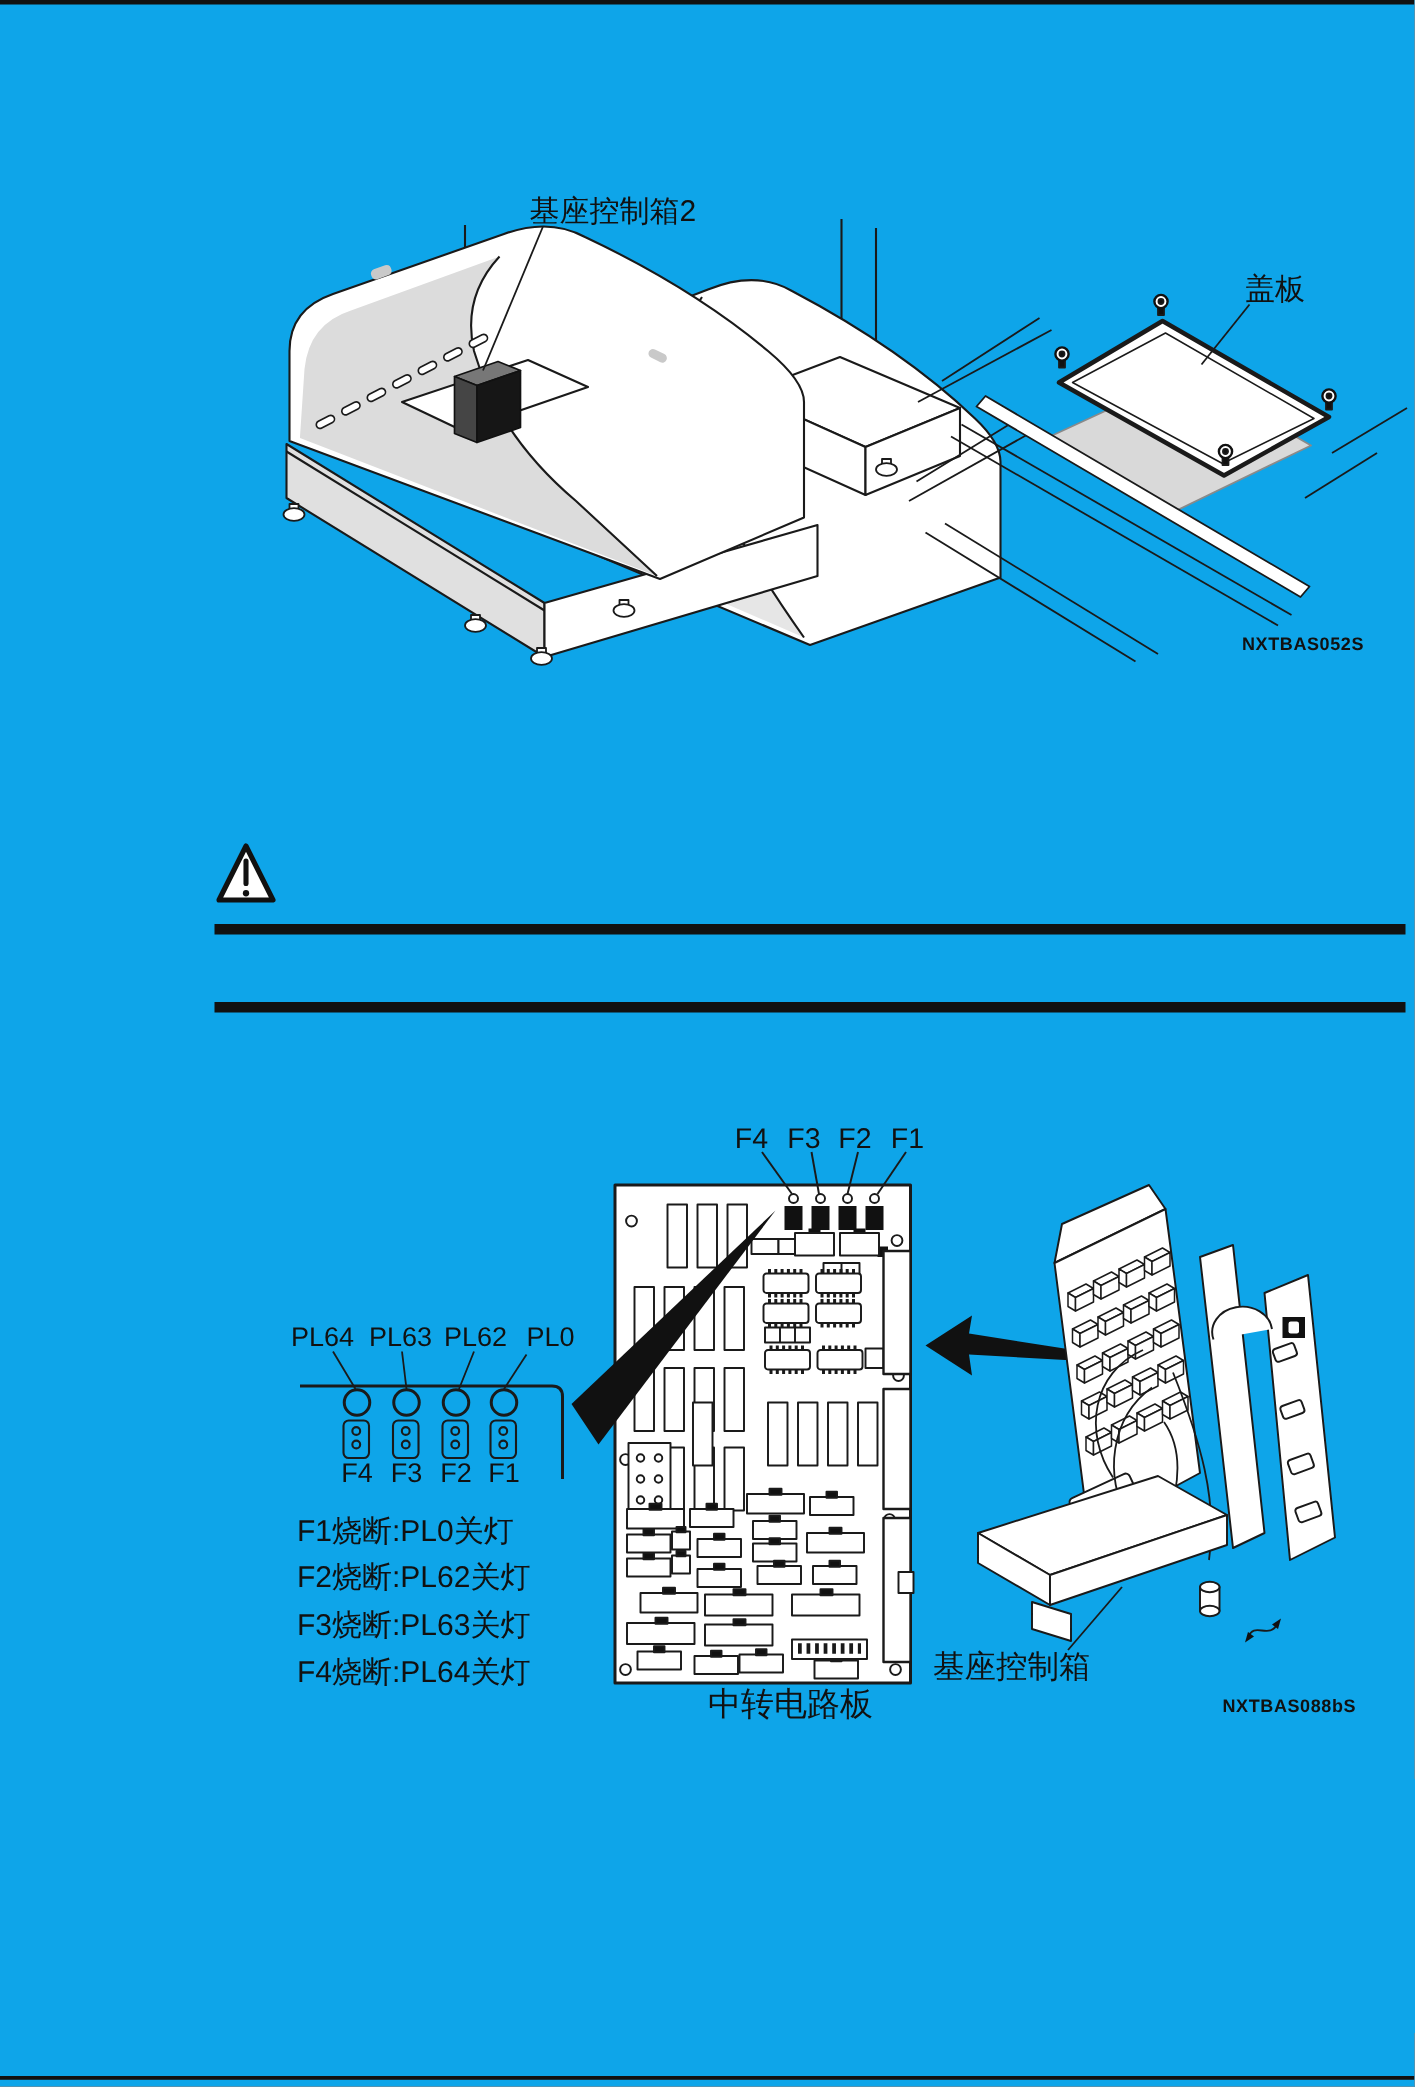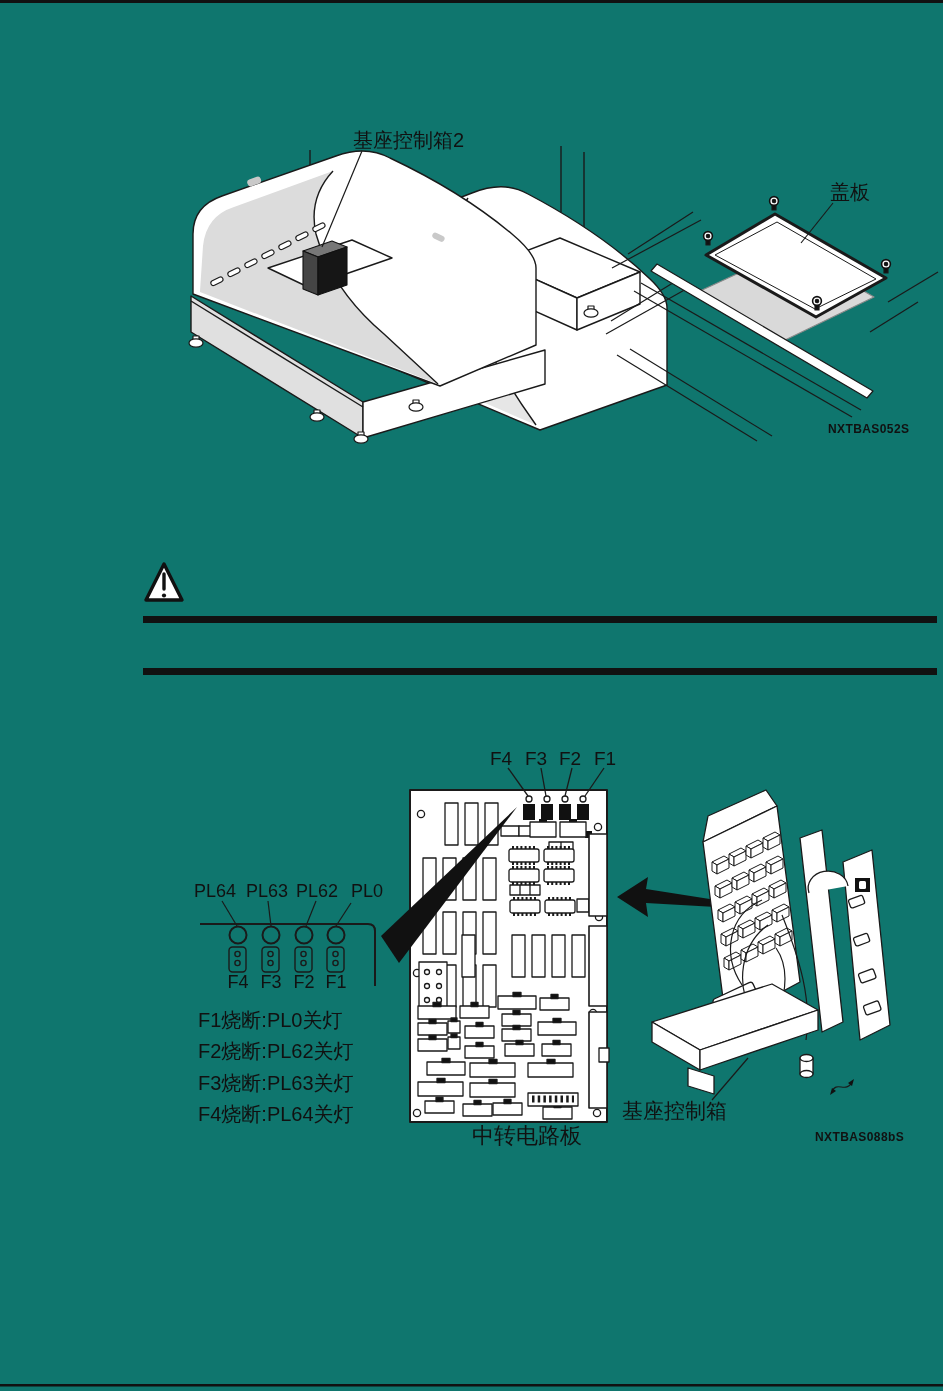--- a/index.html
+++ b/index.html
@@ -1,16 +1,16 @@
 <!DOCTYPE html>
 <html><head>
 <meta charset="utf-8">
 <style>
   html,body{margin:0;padding:0;background:#888;}
-  .page{position:relative;width:943px;height:1391px;background:#0f766e;margin:0 auto;overflow:hidden;
+  .page{position:relative;width:943px;height:1391px;background:#0ea5e9;margin:0 auto;overflow:hidden;
         font-family:"Liberation Sans",sans-serif;}
   svg{position:absolute;left:0;top:0;}
   svg text{font-family:"Liberation Sans",sans-serif;fill:#111;}
   .code{font-weight:bold;letter-spacing:.4px;}
 </style>
 </head>
 <body>
 
 <div class="page">
 <svg width="943" height="1391" viewBox="0 0 943 1391">

